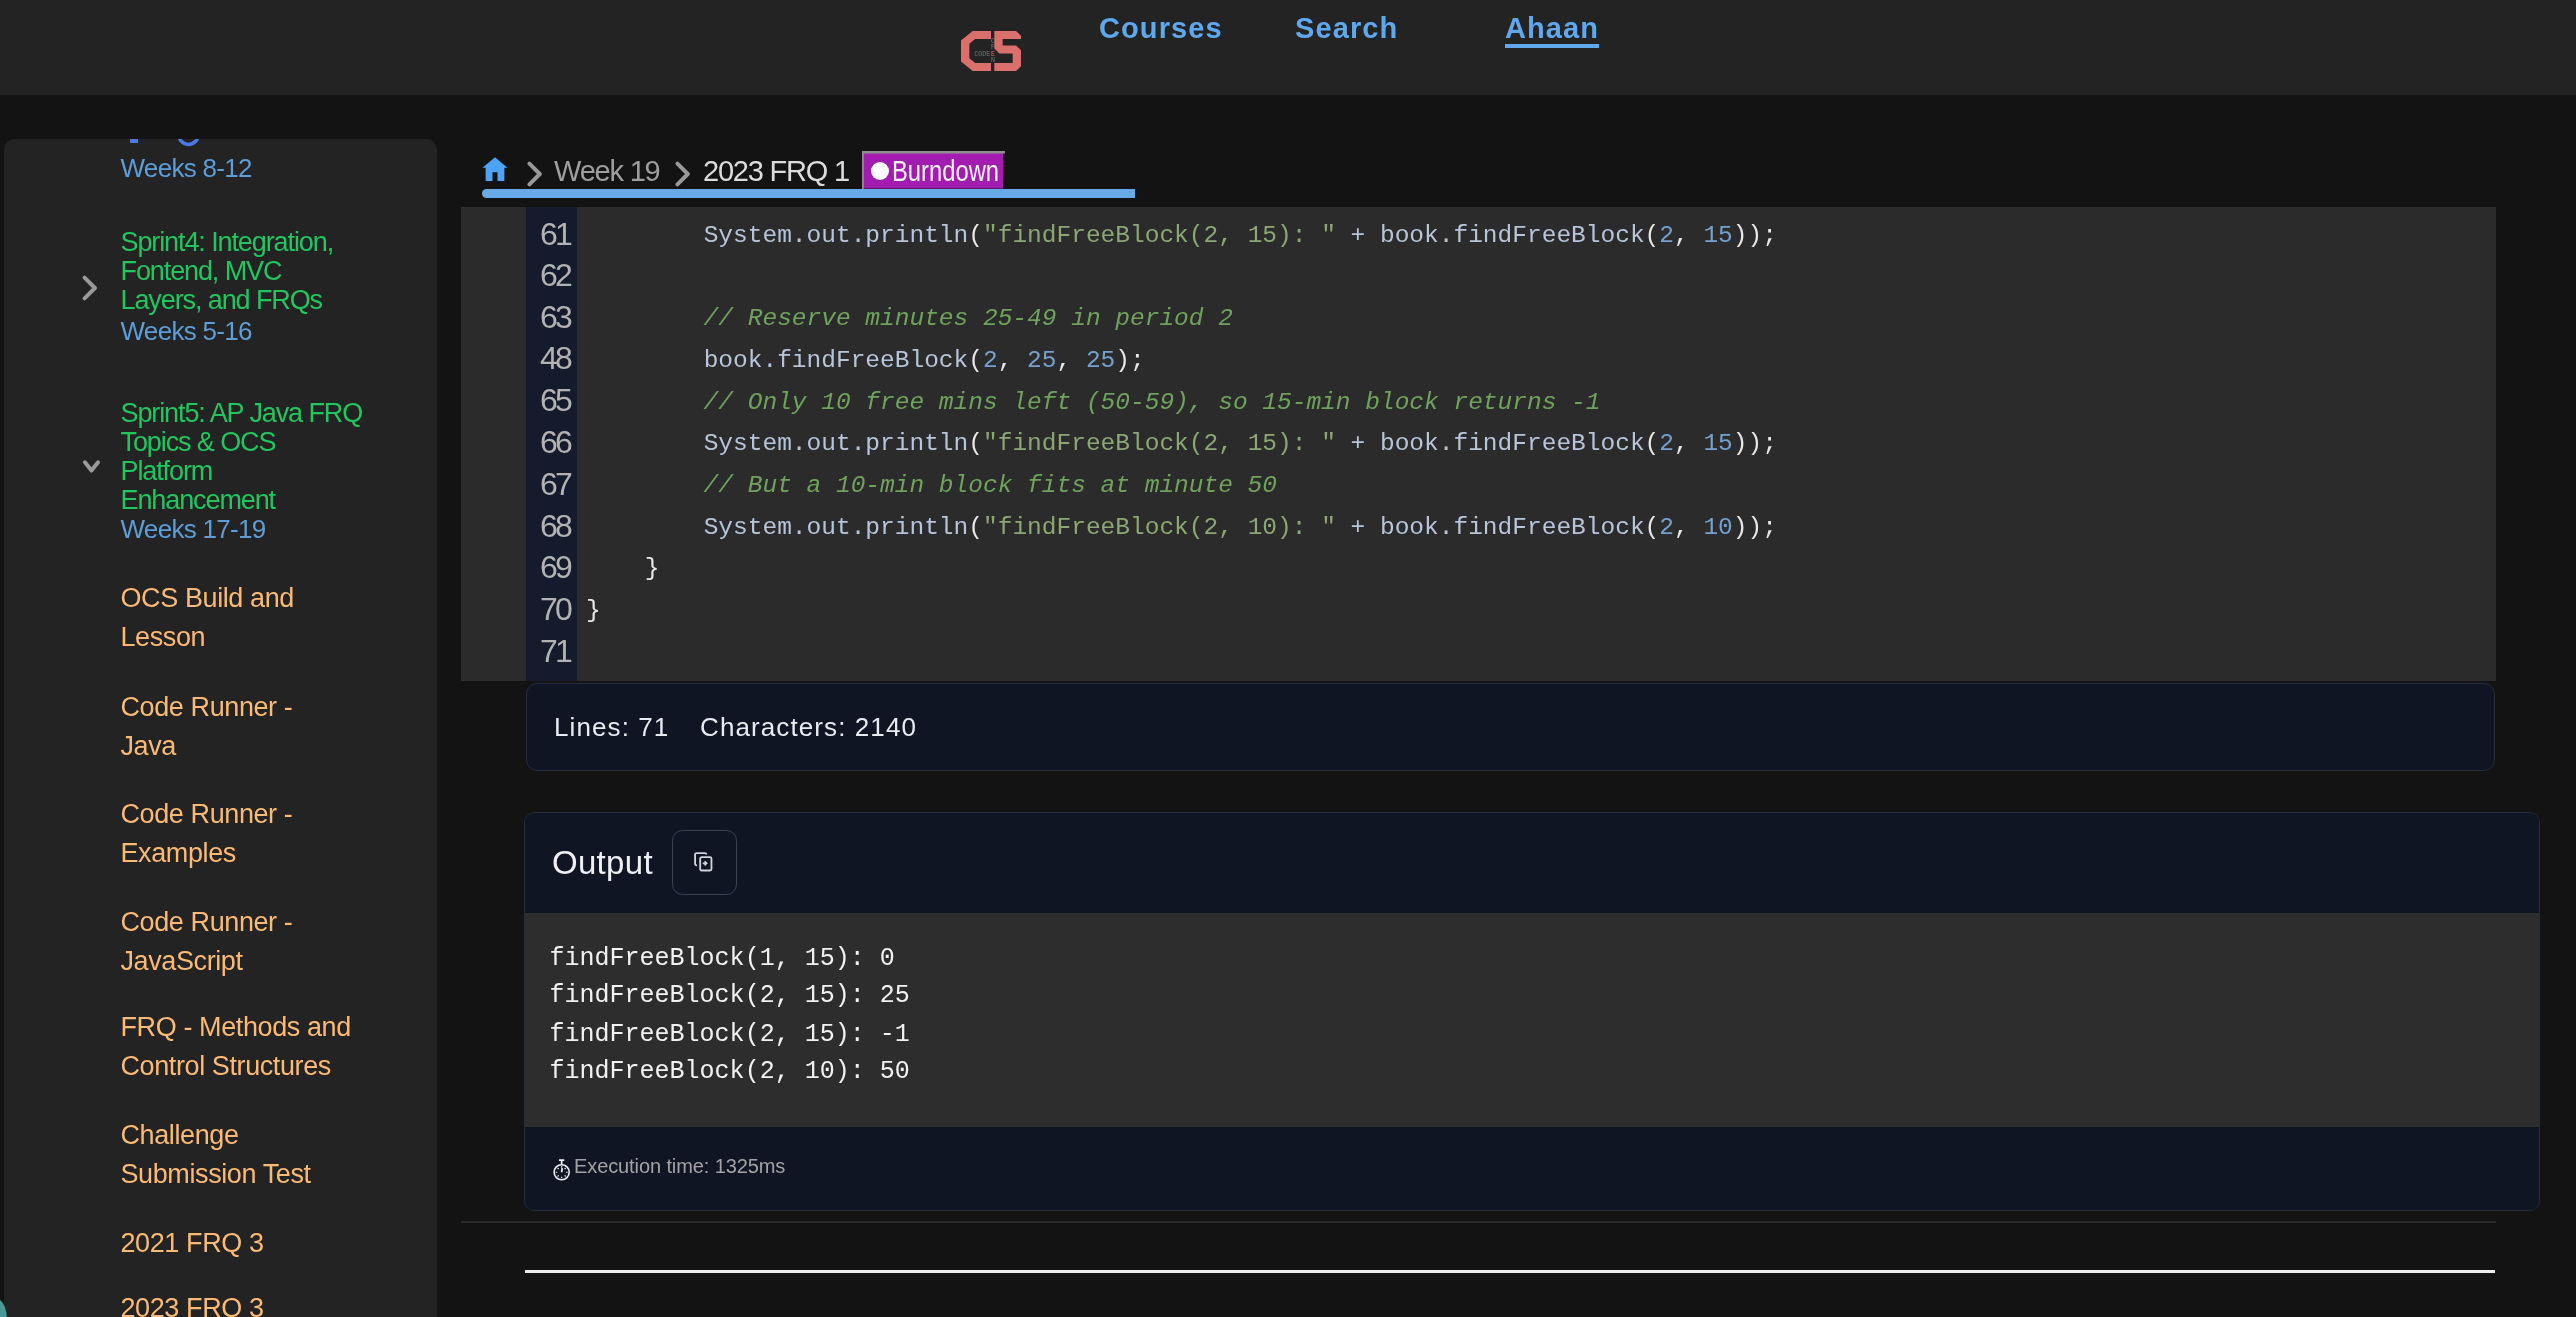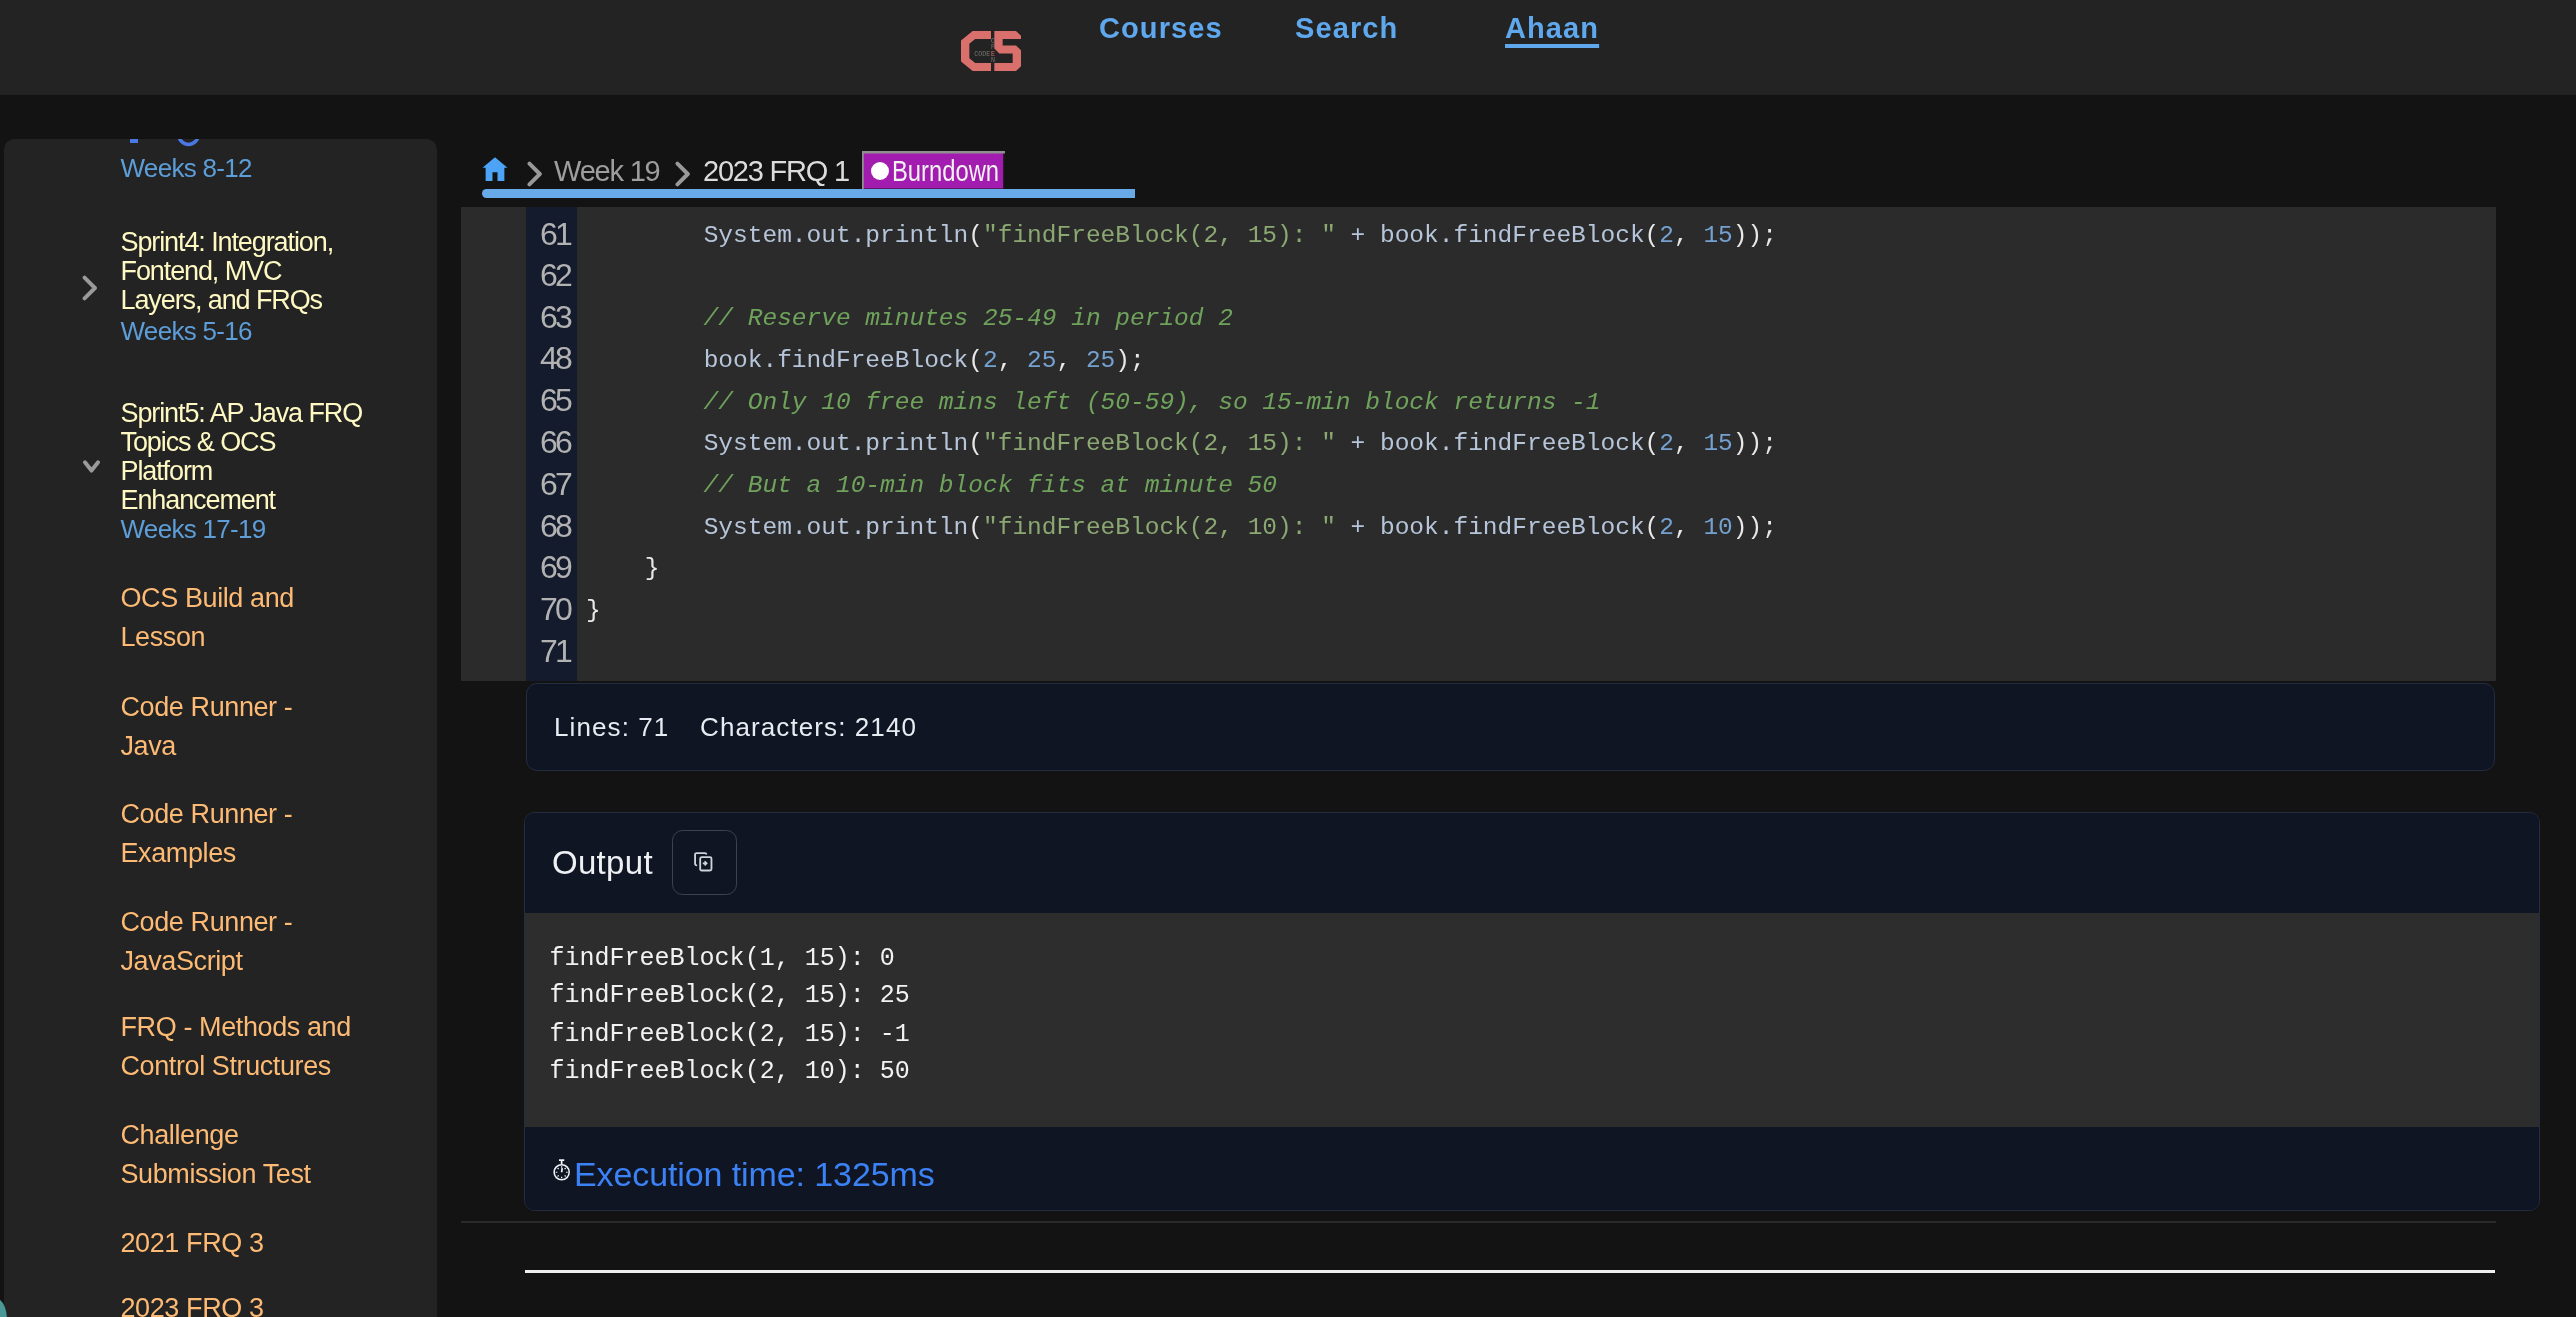--- a/index.html
+++ b/index.html
@@ -6,21 +6,21 @@
   html,body { width:2576px; height:1318px; background:#131313; overflow:hidden; }
   body { position:relative; font-family:"Liberation Sans", sans-serif; }
   .abs { position:absolute; }
   
   #header { position:absolute; left:0; top:0; width:2576px; height:95px; background:#232323; }
   .navlink { position:absolute; top:12.3px; font-size:29px; font-weight:bold; color:#5fa8ee; letter-spacing:1.1px; }
   
   #sidebar { position:absolute; left:3.5px; top:139px; width:433px; height:1179px; background:#232323; border-radius:10.5px 10.5px 0 0; overflow:hidden; }
   .sb { position:absolute; left:117px; }
   .sb-weeks { font-size:26px; color:#5d9dd8; line-height:32px; letter-spacing:-0.7px; }
-  .sb-sprint { font-size:27px; color:#fef9c3; line-height:29px; letter-spacing:-1.1px; }
+  .sb-sprint { font-size:27px; color:#22c55e; line-height:29px; letter-spacing:-1.1px; }
   .sb-item { font-size:27px; color:#fdba74; line-height:39px; letter-spacing:-0.4px; }
   
   .bc-grey { position:absolute; font-size:29px; color:#9e9e9e; letter-spacing:-1.2px; }
   .bc-white { position:absolute; font-size:29px; color:#dcdcdc; letter-spacing:-1.2px; }
   #bluebar { position:absolute; left:482px; top:189px; width:653px; height:8.8px; background:#68a9e8; border-radius:4.4px 0 0 4.4px; }
   
   #chip { position:absolute; left:862px; top:151px; width:143px; height:40px; background:#a21caf;
           box-shadow: inset 1.8px 2.6px 0 #8f8f8f, inset -1.8px -2.6px 0 #161616, 0 2.6px 0 #0c0c0c; }
   #chip .dot { position:absolute; left:8.8px; top:10.5px; width:18.4px; height:18.4px; border-radius:50%; background:#fff; }
   #chip .txt { position:absolute; left:30px; top:3.5px; font-size:29px; color:#f2f2f2; transform:scaleX(0.82); transform-origin:0 0; }
@@ -37,21 +37,21 @@
   #linesbar { position:absolute; left:526px; top:683px; width:1969px; height:88px; background:#0f1523; border:1.8px solid #242c40; border-radius:11px; }
   #linesbar span { position:absolute; top:28px; font-size:26px; color:#e8ecf2; letter-spacing:1.1px; }
   
   #outpanel { position:absolute; left:524px; top:812px; width:2016px; height:399px; border:1.8px solid #242c40; border-radius:10.5px; overflow:hidden; background:#0f1523; }
   #outhead { position:absolute; left:0; top:0; width:100%; height:100px; background:#0f1523; }
   #outgray { position:absolute; left:0; top:100px; width:100%; height:214px; background:#2d2d2d; }
   #outfoot { position:absolute; left:0; top:314px; width:100%; height:85px; background:#0f1523; }
   #outtitle { position:absolute; left:27px; top:31px; font-size:33px; color:#eef0f4; letter-spacing:0.3px; }
   #copybtn { position:absolute; left:147px; top:16.7px; width:65px; height:65px; border:1.8px solid #3a4254; border-radius:10.5px; }
   .outline { position:absolute; left:24.6px; font-family:"Liberation Mono", monospace; font-size:25px; color:#f2f2f2; white-space:pre; }
-  #exectext { position:absolute; left:49px; top:28px; font-size:34px; color:#3b82f6; letter-spacing:-0.1px; }
+  #exectext { position:absolute; left:49px; top:28px; font-size:20px; color:#a3a3a3; letter-spacing:-0.1px; }
   #faintline { position:absolute; left:461px; top:1221px; width:2035px; height:1.8px; background:#2a2a2a; }
   #hr { position:absolute; left:525px; top:1270px; width:1970px; height:2.6px; background:#eeeeee; }
 </style>
 </head>
 <body>
   <div id="header">
     <svg class="abs" style="left:961px;top:31px" width="60" height="40" viewBox="0 0 72 50" preserveAspectRatio="none">
       <path d="M14 0 L36 0 L36 10 L17 10 L10 16 L10 34 L17 40 L36 40 L36 50 L14 50 L0 38 L0 12 Z" fill="#d9706c"></path>
       <path d="M40 0 L66 0 L72 6 L72 10 L50 10 L50 18 L66 18 L72 24 L72 44 L66 50 L40 50 L40 40 L62 40 L62 28 L46 28 L40 22 L40 0 Z" fill="#d9706c"></path>
       <text x="16" y="31" font-family="Liberation Mono, monospace" font-size="8" fill="#777">CODE</text>

